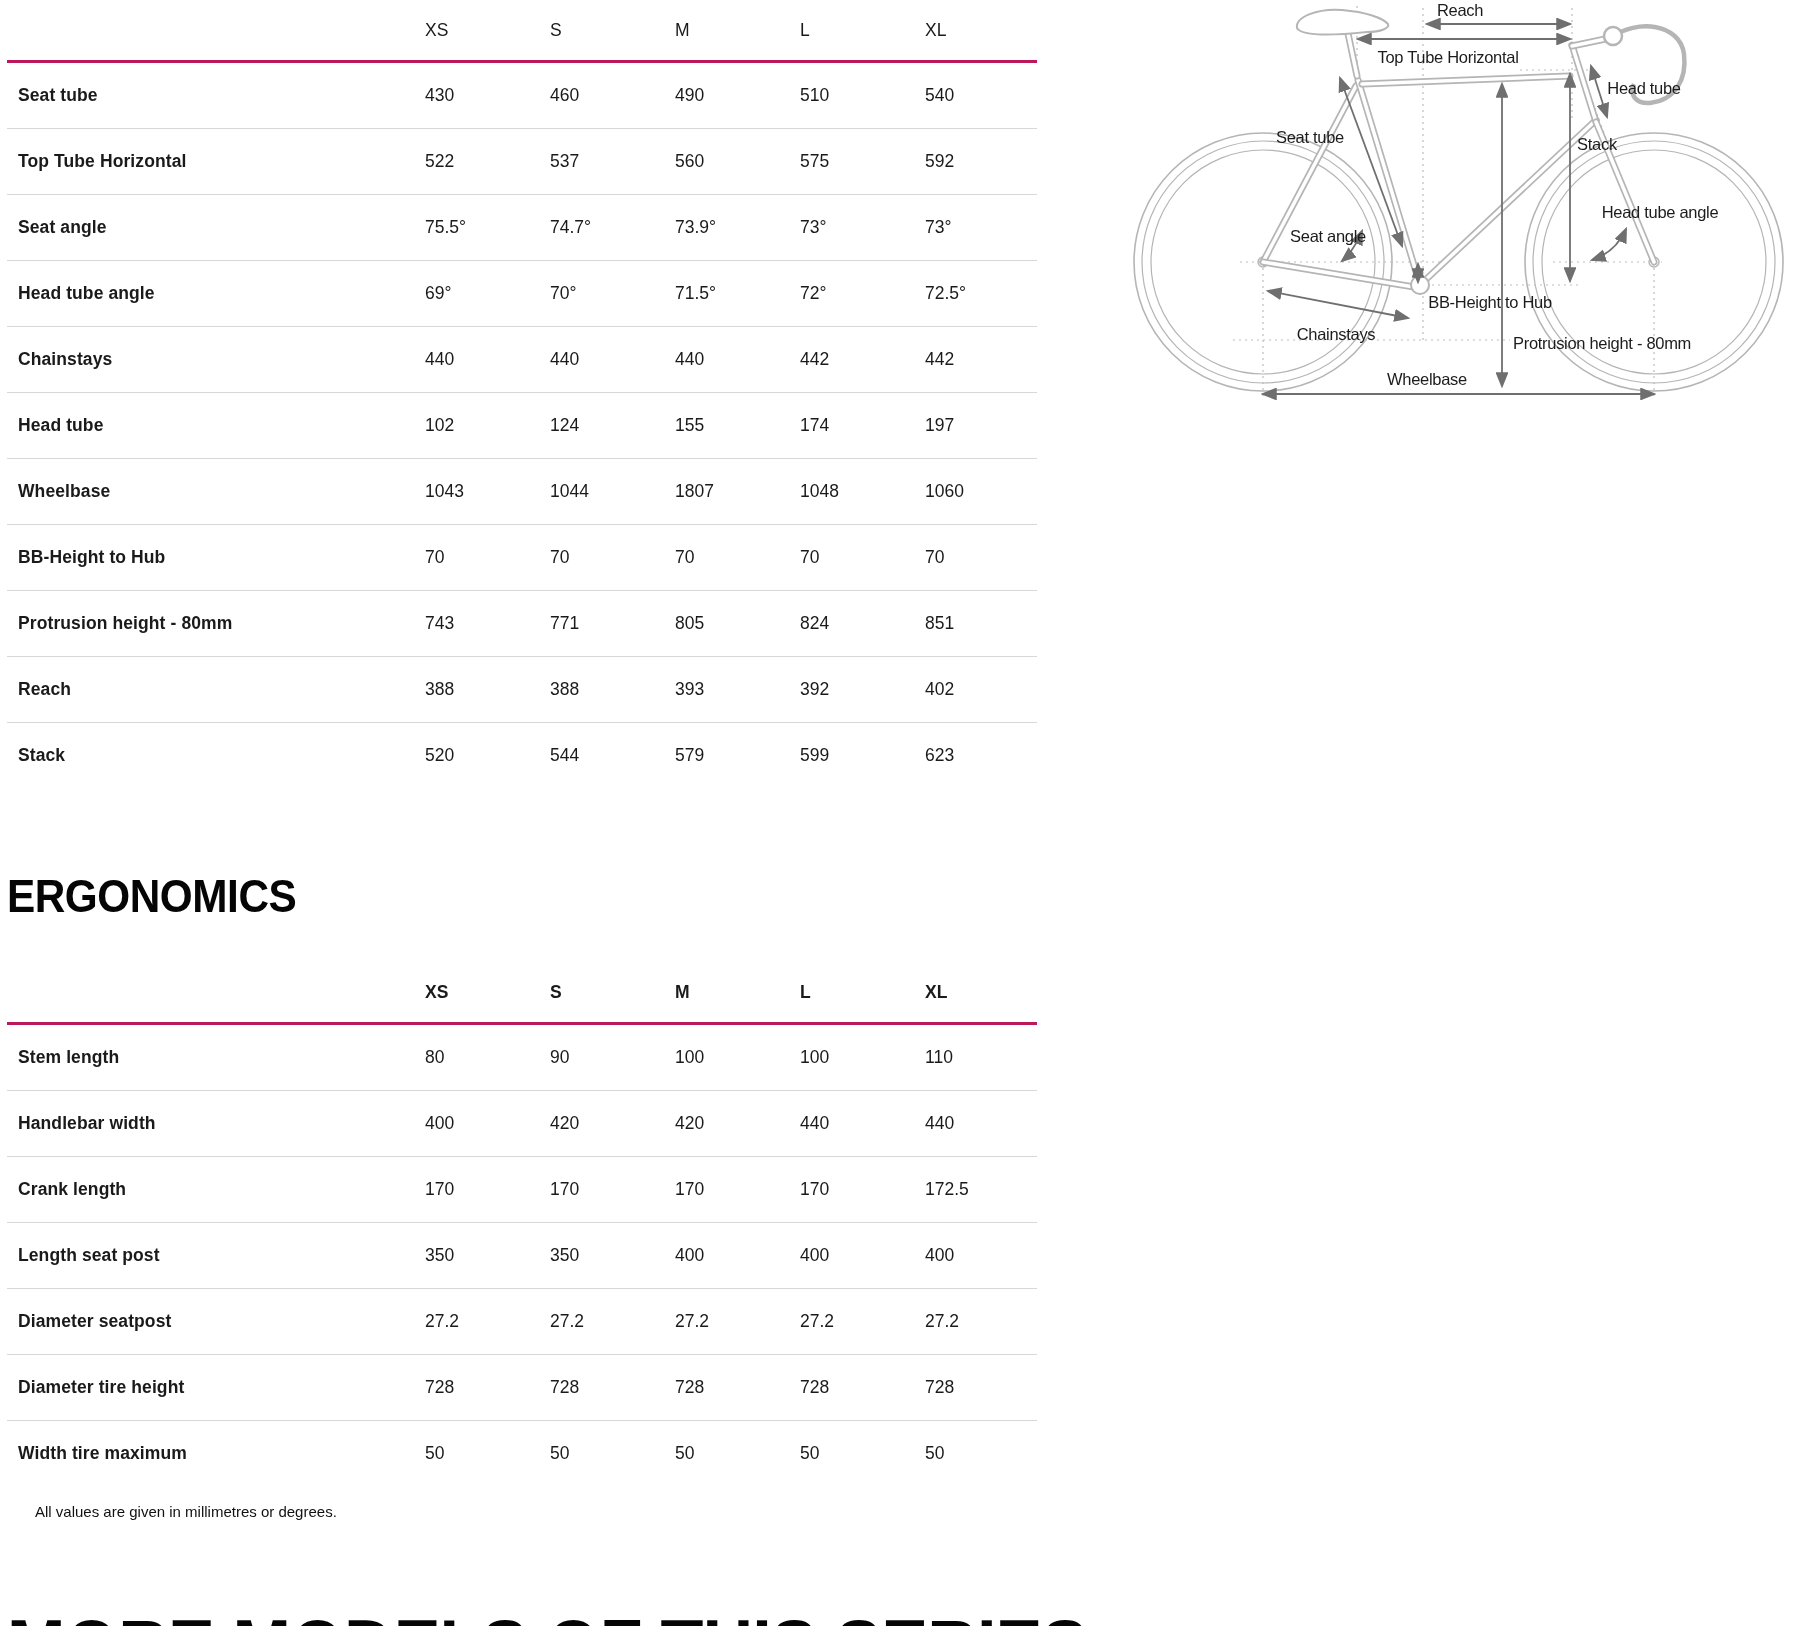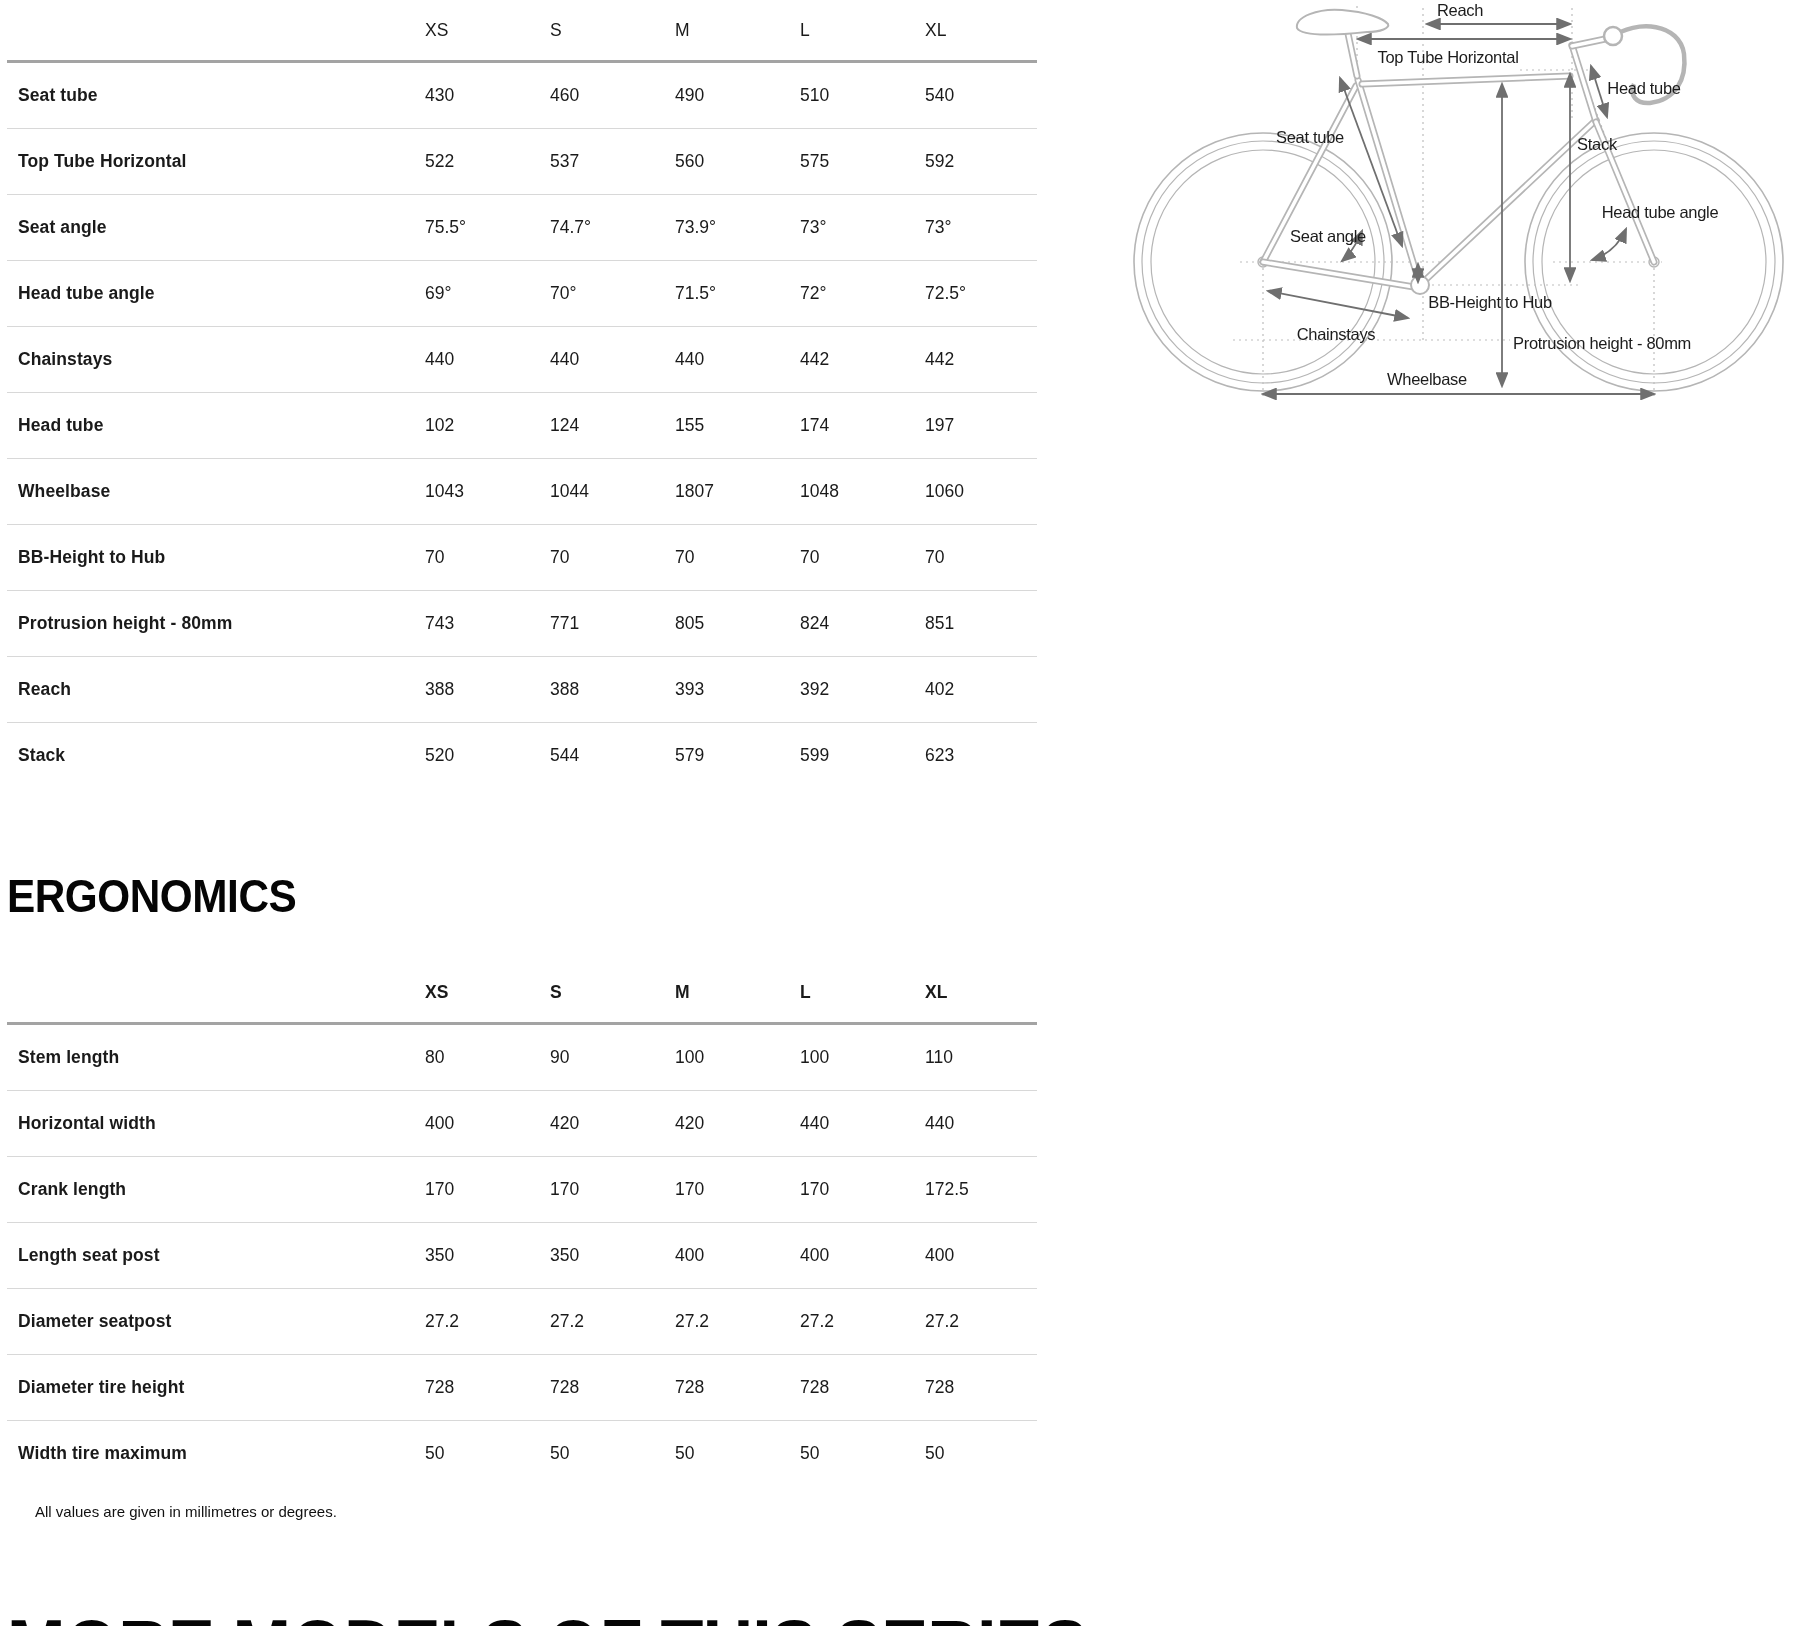--- a/index.html
+++ b/index.html
@@ -6,21 +6,21 @@
   body{
     width:1812px;height:1626px;overflow:hidden;position:relative;
     font-family:"Liberation Sans","DejaVu Sans",sans-serif;
     color:#1a1a1a;
     -webkit-font-smoothing:antialiased;
   }
   
   .gtable{position:absolute;left:7px;width:1030px;}
   .gtable .hrow{
     display:grid;grid-template-columns:418px 125px 125px 125px 125px 112px;
-    height:60px;align-items:center;border-bottom:3px solid #a3a3a3;
+    height:60px;align-items:center;border-bottom:3px solid #be185d;
   }
   .gtable .hcell{font-size:17.5px;letter-spacing:.2px;}
   .gtable.bold-head .hcell{font-weight:bold;}
   .gtable .brow{
     display:grid;grid-template-columns:418px 125px 125px 125px 125px 112px;
     height:65px;align-items:center;border-bottom:1px solid #d8d8d8;
   }
   .gtable .brow:last-child{border-bottom:none;}
   .gtable .rlabel{font-weight:bold;font-size:17.5px;padding-left:11px;letter-spacing:.1px;}
   .gtable .vcell{font-size:17.5px;}
@@ -158,21 +158,21 @@
     </div>
     <div class="brow">
       <div class="rlabel">Stem length</div>
       <div class="vcell">80</div>
       <div class="vcell">90</div>
       <div class="vcell">100</div>
       <div class="vcell">100</div>
       <div class="vcell">110</div>
     </div>
     <div class="brow">
-      <div class="rlabel">Horizontal width</div>
+      <div class="rlabel">Handlebar width</div>
       <div class="vcell">400</div>
       <div class="vcell">420</div>
       <div class="vcell">420</div>
       <div class="vcell">440</div>
       <div class="vcell">440</div>
     </div>
     <div class="brow">
       <div class="rlabel">Crank length</div>
       <div class="vcell">170</div>
       <div class="vcell">170</div>

